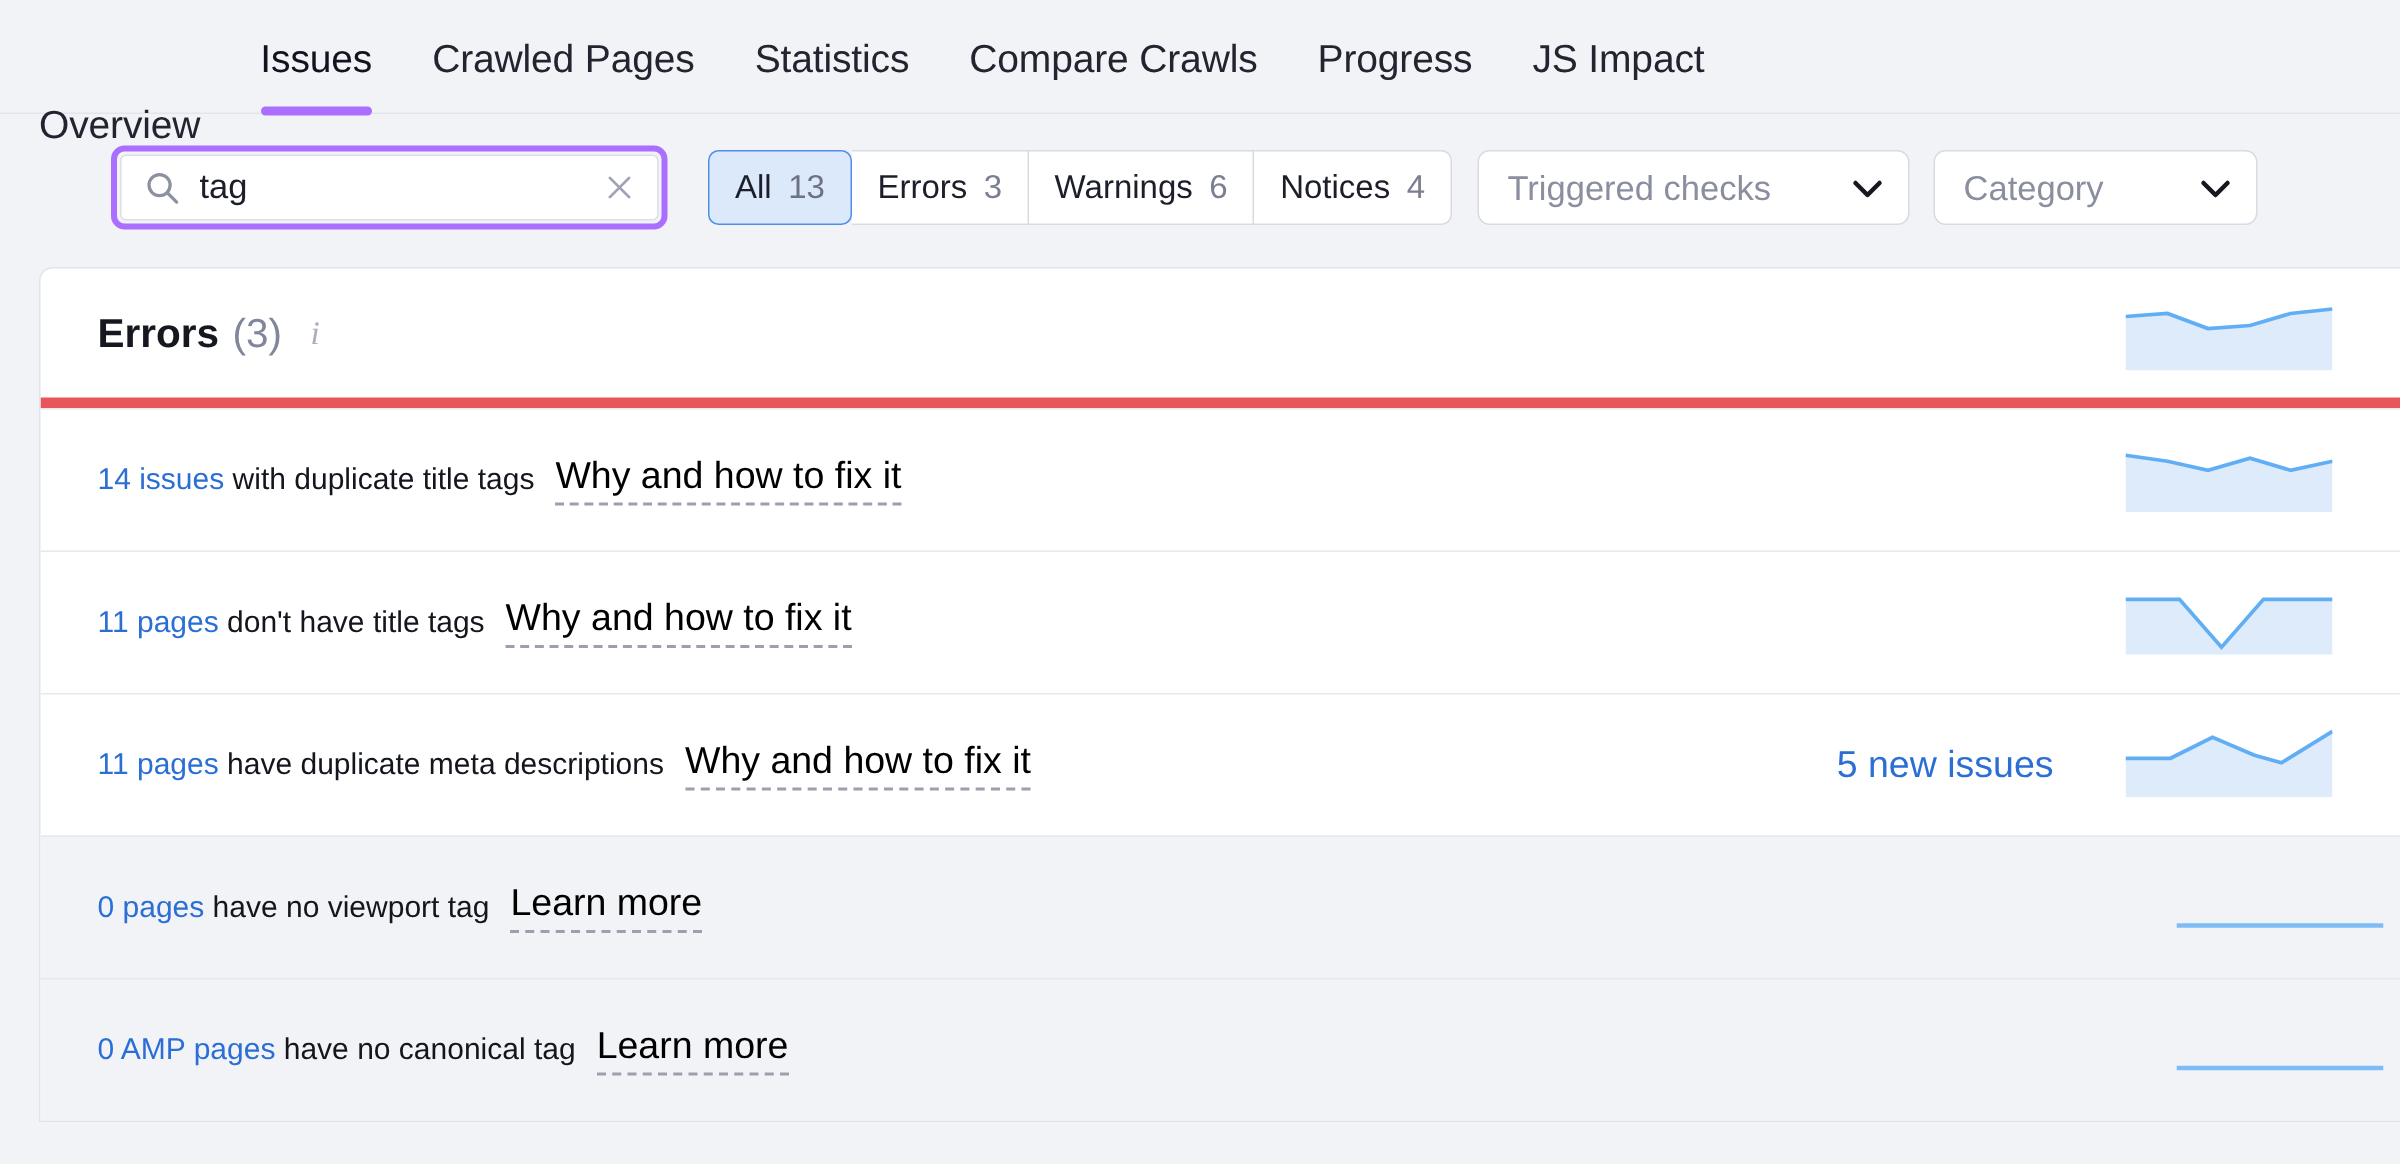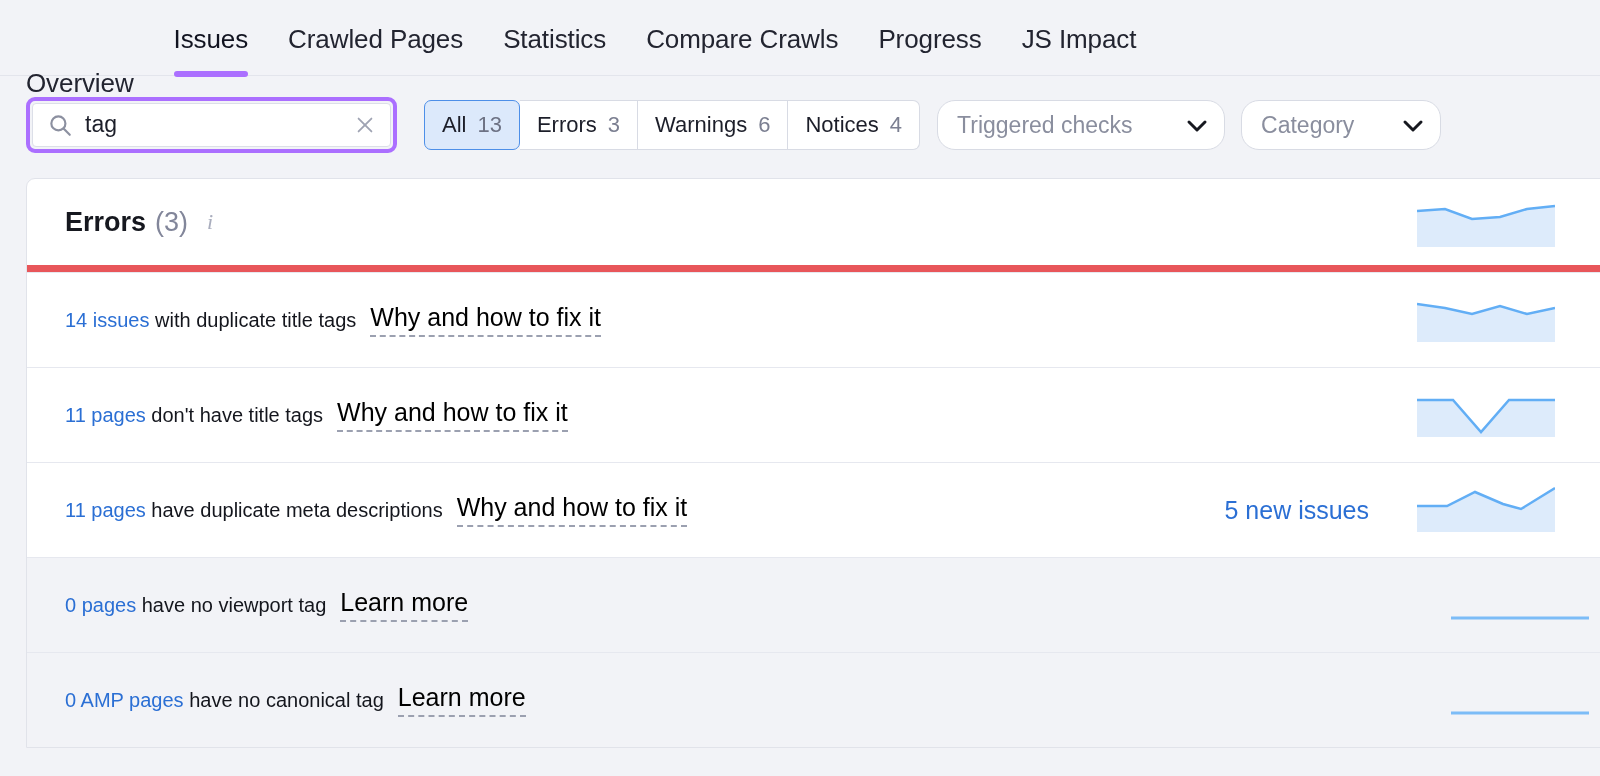--- a/index.html
+++ b/index.html
@@ -41,20 +41,21 @@
     background: #ab6fff;
   }
   .nav-tab:first-child.active .underline { left: 0; }
 
   
   .filterbar {
     display: flex;
     align-items: center;
     padding: 21px 0 0 26px;
     gap: 0;
+    margin-left: 48px;
   }
 
   .search-ring {
     border: 4px solid #ab6fff;
     border-radius: 9px;
     padding: 2px;
     width: 371px;
     height: 56px;
     display: flex;
     align-items: center;
@@ -119,28 +120,28 @@
 
   .dropdown {
     display: flex;
     align-items: center;
     justify-content: space-between;
     gap: 16px;
     height: 50px;
     padding: 0 16px 0 19px;
     background: #fff;
     border: 1px solid #d8dbe4;
-    border-radius: 18px;
+    border-radius: 8px;
     font-size: 23px;
     color: #8a8e9e;
     cursor: pointer;
     white-space: nowrap;
   }
   #dd-triggered { margin-left: 17px; width: 288px; }
-  #dd-category  { margin-left: 16px; width: 200px; }
+  #dd-category  { margin-left: 16px; width: 216px; }
 
   
   .card {
     margin: 25px 0 0 26px;
     width: 1600px;
     background: #fff;
     border: 1px solid #e1e3ea;
     border-radius: 9px 0 0 0;
     overflow: hidden;
   }

